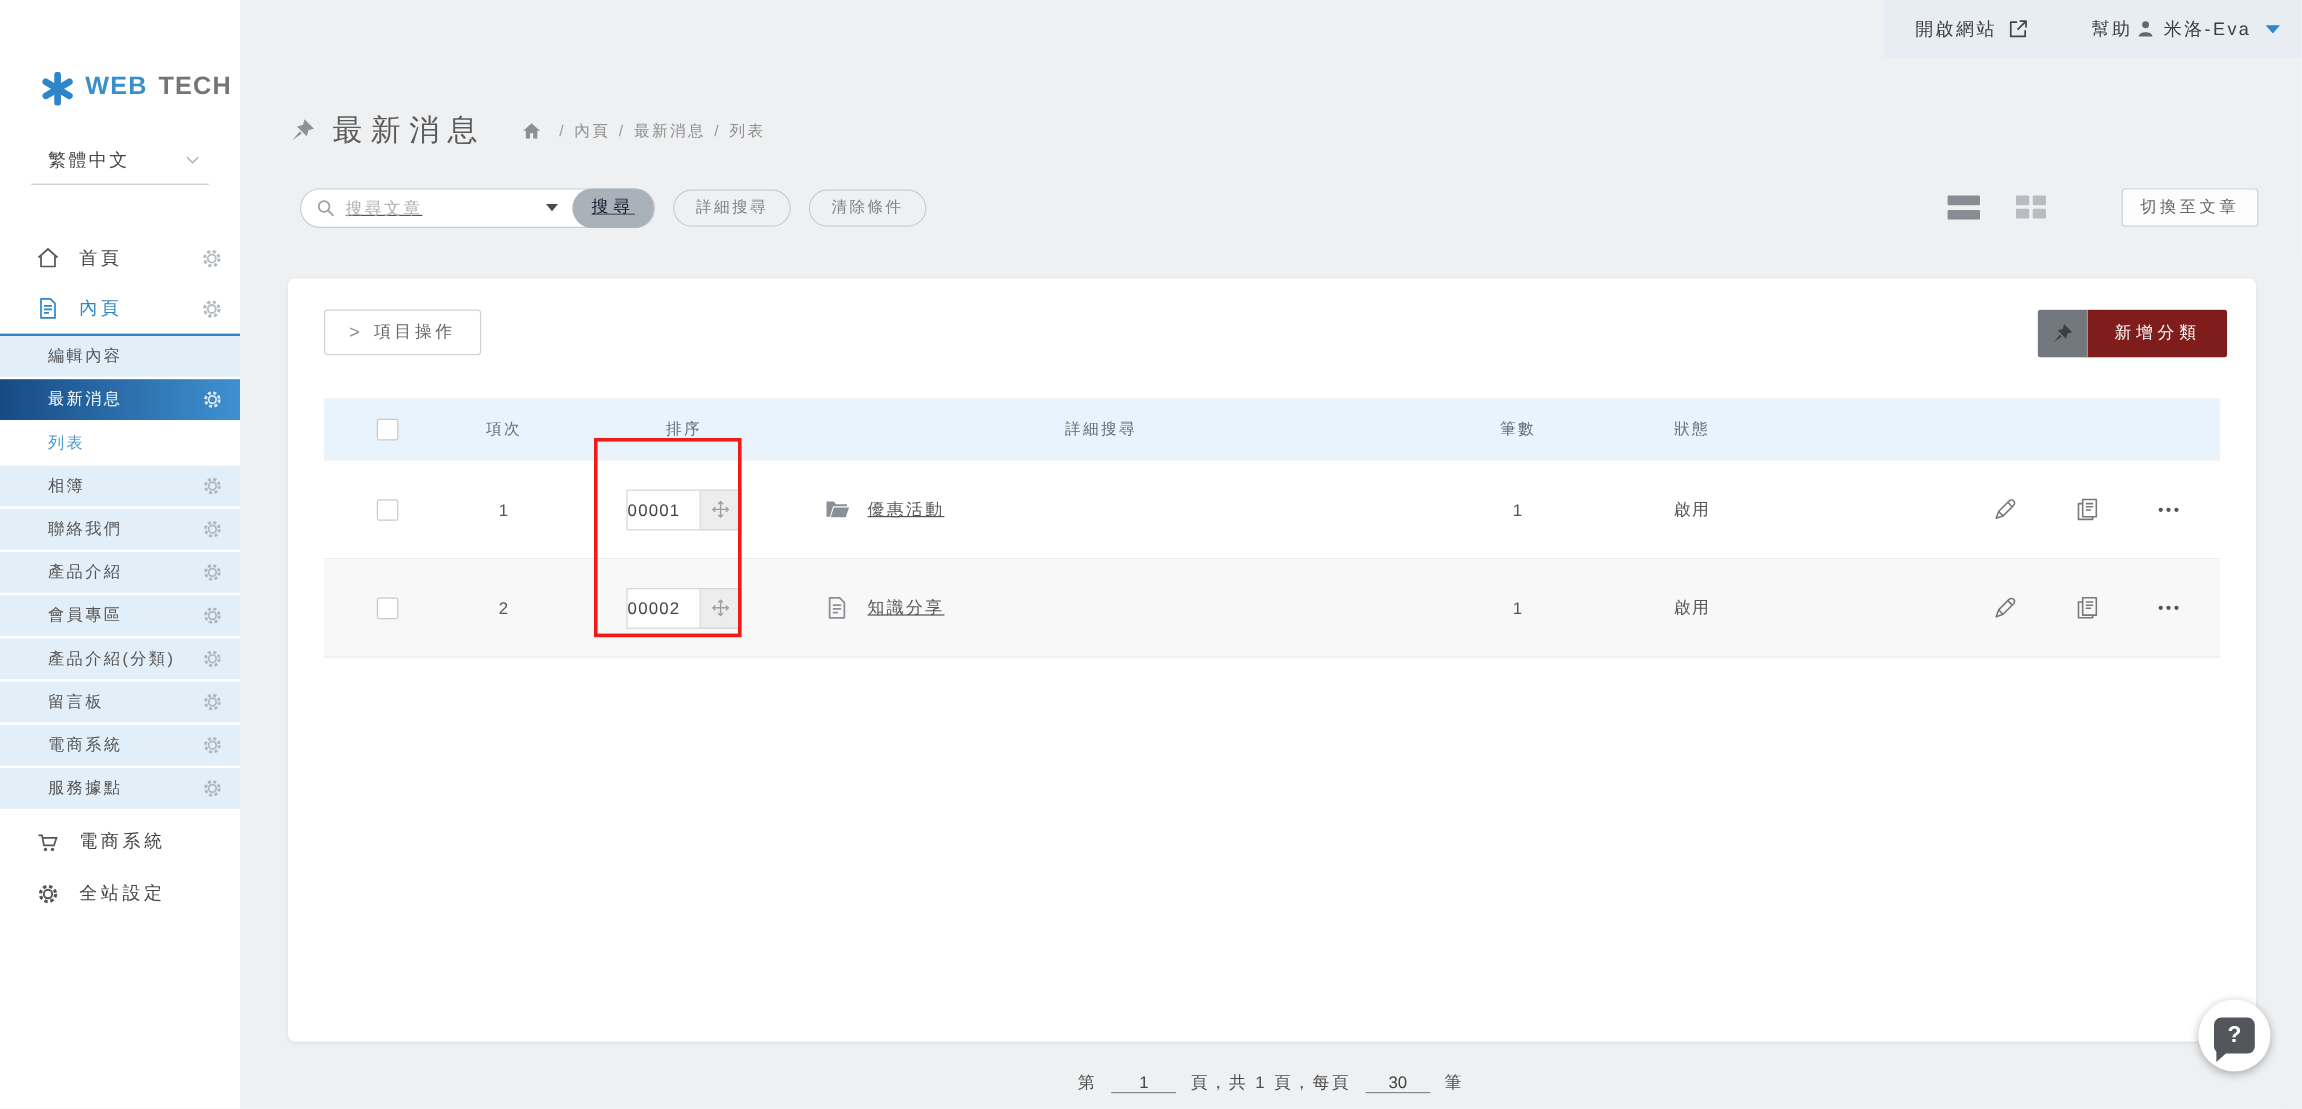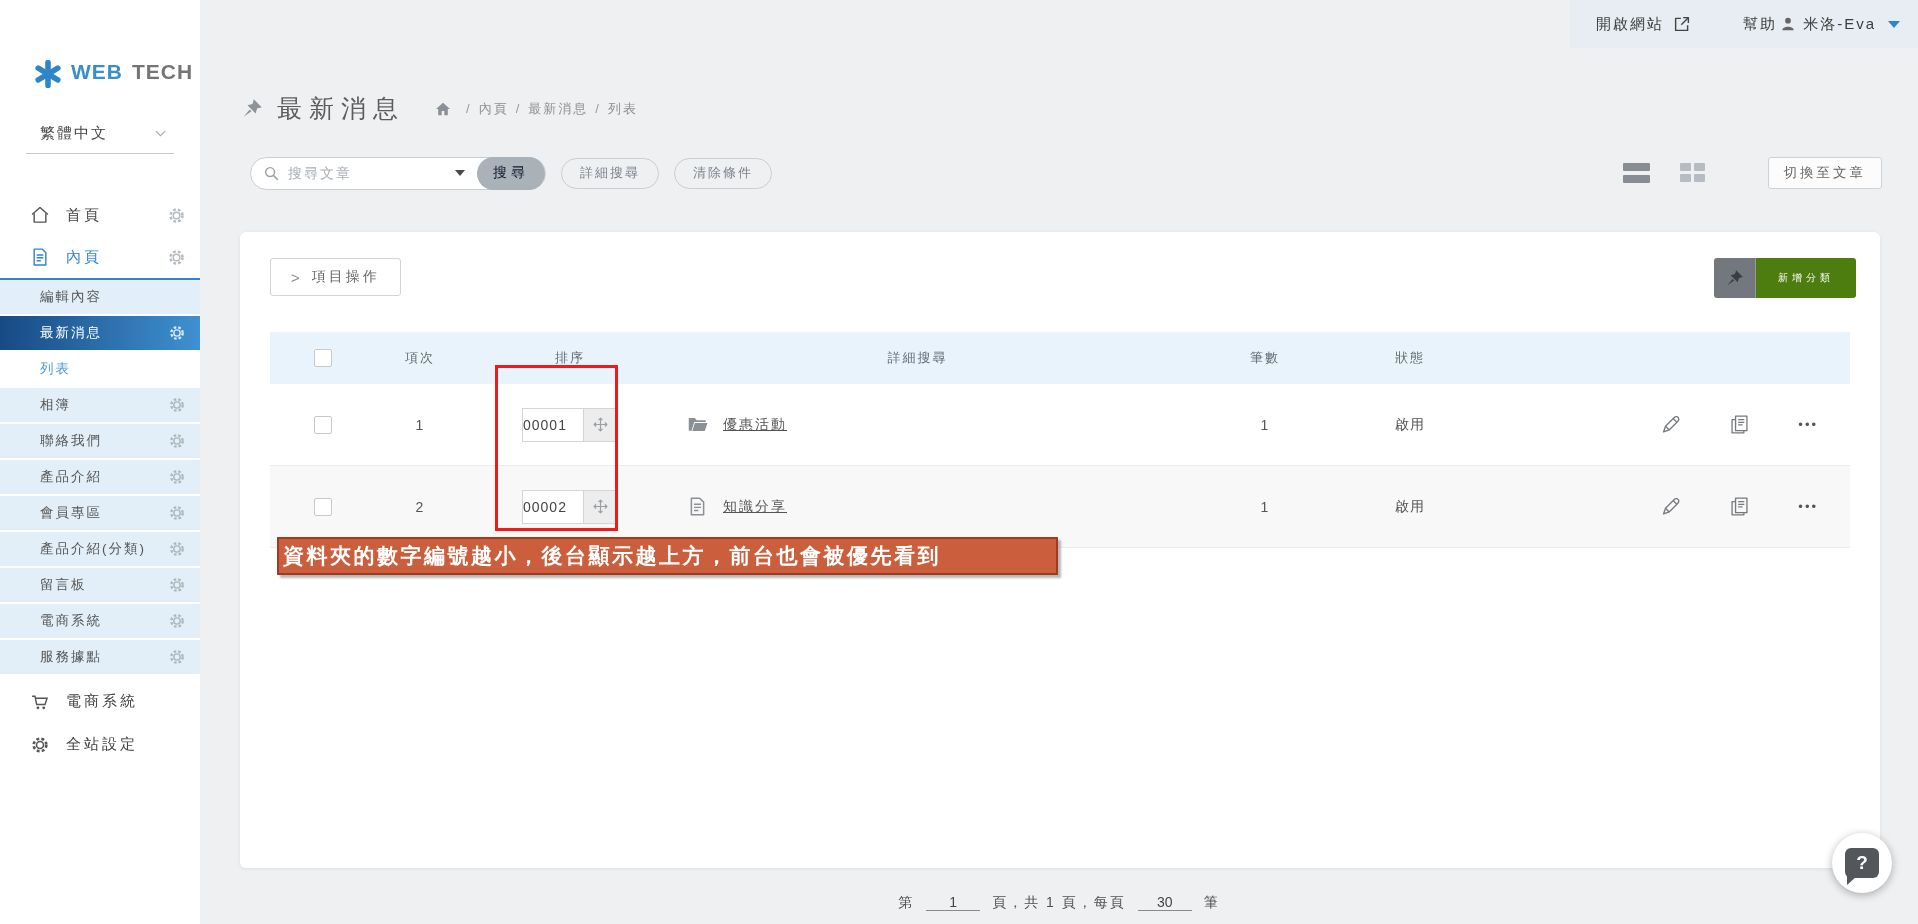--- a/index.html
+++ b/index.html
@@ -45,21 +45,21 @@
 
   .title-row { position:absolute; left:42px; top:92px; display:flex; align-items:center; }
   .pin-big { width:21px; height:21px; color:#8d9399; }
   .page-title { margin-left:14px; font-size:25px; color:#5c5c5c; letter-spacing:7px; }
   .crumbs { display:flex; align-items:center; margin-left:30px; font-size:13px; color:#8f8f8f; letter-spacing:2px; }
   .crumbs .home-f { width:16px; height:16px; color:#8a9096; margin-right:8px; }
   .crumbs .sep { margin:0 7px; color:#9a9a9a; }
 
   .toolbar { position:absolute; left:50px; top:156px; right:36px; height:34px; display:flex; align-items:center; }
   .search-group { display:flex; align-items:center; width:296px; height:33px; background:#fff;
-                  border:1px solid #c9ced3; border-radius:17px; padding:0 2px 0 12px; }
+                  border:1px solid #c9ced3; border-radius:17px; padding:0 2px 0 12px;text-decoration:underline; }
   .search-group .sic { width:17px; height:17px; color:#9aa1a7; }
   .search-group input { flex:1; border:none; outline:none; font-size:14px; color:#555; letter-spacing:2px; margin-left:8px; min-width:0; background:transparent; font-family:inherit; }
   .search-group input::placeholder { color:#aab0b6; }
   .drop-caret { width:0; height:0; border-left:5px solid transparent; border-right:5px solid transparent; border-top:6px solid #4a4a4a; margin:0 12px 0 4px; cursor:pointer; }
   .search-btn { width:68px; height:33px; margin-right:-2px; border:none; border-radius:17px; background:#a9b1b9; color:#0f172a;
                 font-size:14px; letter-spacing:4px; cursor:pointer; font-family:inherit; }
   .pill-btn { height:31px; margin-left:15px; padding:0 18px; background:transparent; border:1px solid #c9ced3; border-radius:16px;
               font-size:13px; color:#7d838a; letter-spacing:2px; cursor:pointer; font-family:inherit; }
   .view-toggles { margin-left:auto; display:flex; align-items:center; gap:30px; }
   .list-ic { width:27px; height:20px; display:flex; flex-direction:column; justify-content:space-between; cursor:pointer; }
@@ -72,21 +72,21 @@
   
   .panel { position:absolute; left:40px; top:232px; width:1640px; height:636px; background:#fff; border-radius:6px;
            box-shadow:0 1px 4px rgba(0,0,0,.07); }
   .panel-head { display:flex; justify-content:space-between; align-items:flex-start; padding:26px 24px 0 30px; }
   .item-actions { height:38px; padding:0 20px; background:#fff; border:1px solid #d0d4d8; border-radius:3px;
                   font-size:14px; color:#666; letter-spacing:3px; cursor:pointer; display:flex; align-items:center; font-family:inherit; }
   .item-actions .chev { color:#8a8a8a; margin-right:12px; letter-spacing:0; font-size:15px; }
   .add-cat { display:flex; height:40px; border-radius:3px; overflow:hidden; cursor:pointer; }
   .add-cat .seg-pin { width:42px; background:#72787d; display:flex; align-items:center; justify-content:center; border-right:1px solid #94999e; }
   .add-cat .seg-pin svg { width:18px; height:18px; color:#3a3e42; }
-  .add-cat .seg-txt { background:#4d7c0f; color:#fff; font-size:10px; letter-spacing:4px; display:flex; align-items:center; padding:0 22px; }
+  .add-cat .seg-txt { background:#7f1d1d; color:#fff; font-size:14px; letter-spacing:4px; display:flex; align-items:center; padding:0 22px; }
 
   .table { margin:34px 30px 0 30px; position:relative; }
   .grid-cols { display:grid; grid-template-columns:85px 130px 170px 1fr 170px 120px 380px; align-items:center; }
   .thead { height:52px; background:#e9f3fc; font-size:13px; color:#5f6d79; letter-spacing:2px; }
   .th { text-align:center; }
   .trow { height:82px; font-size:14px; color:#555; border-bottom:1px solid #ececec; background:#fff; }
   .trow.alt { background:#f8f8f8; }
   .cell-check { padding-left:44px; }
   .chk { appearance:none; -webkit-appearance:none; width:18px; height:18px; background:#fff; border:1px solid #c6cacd; border-radius:2px; cursor:pointer; display:block; }
   .cell-c { text-align:center; letter-spacing:1px; }
@@ -465,21 +465,20 @@
             </svg>
           <svg class="act-ic" viewBox="0 0 24 24">
               <use href="#i-copy"></use>
             </svg>
           <span class="dots">•••</span>
         </div>
       </div>
     </div>
 
     <div class="red-box"></div>
-    <div class="annotation">資料夾的數字編號越小，後台顯示越上方，前台也會被優先看到</div>
   </div>
 
   <div class="pagination">
     <span>第</span><input class="pg-input" value="1" style=""><span>頁，共 1 頁，每頁</span><input class="pg-input" value="30" style=""><span>筆</span>
   </div>
 
 </div>
 
 <div class="help-fab">
   <div class="help-bubble">

